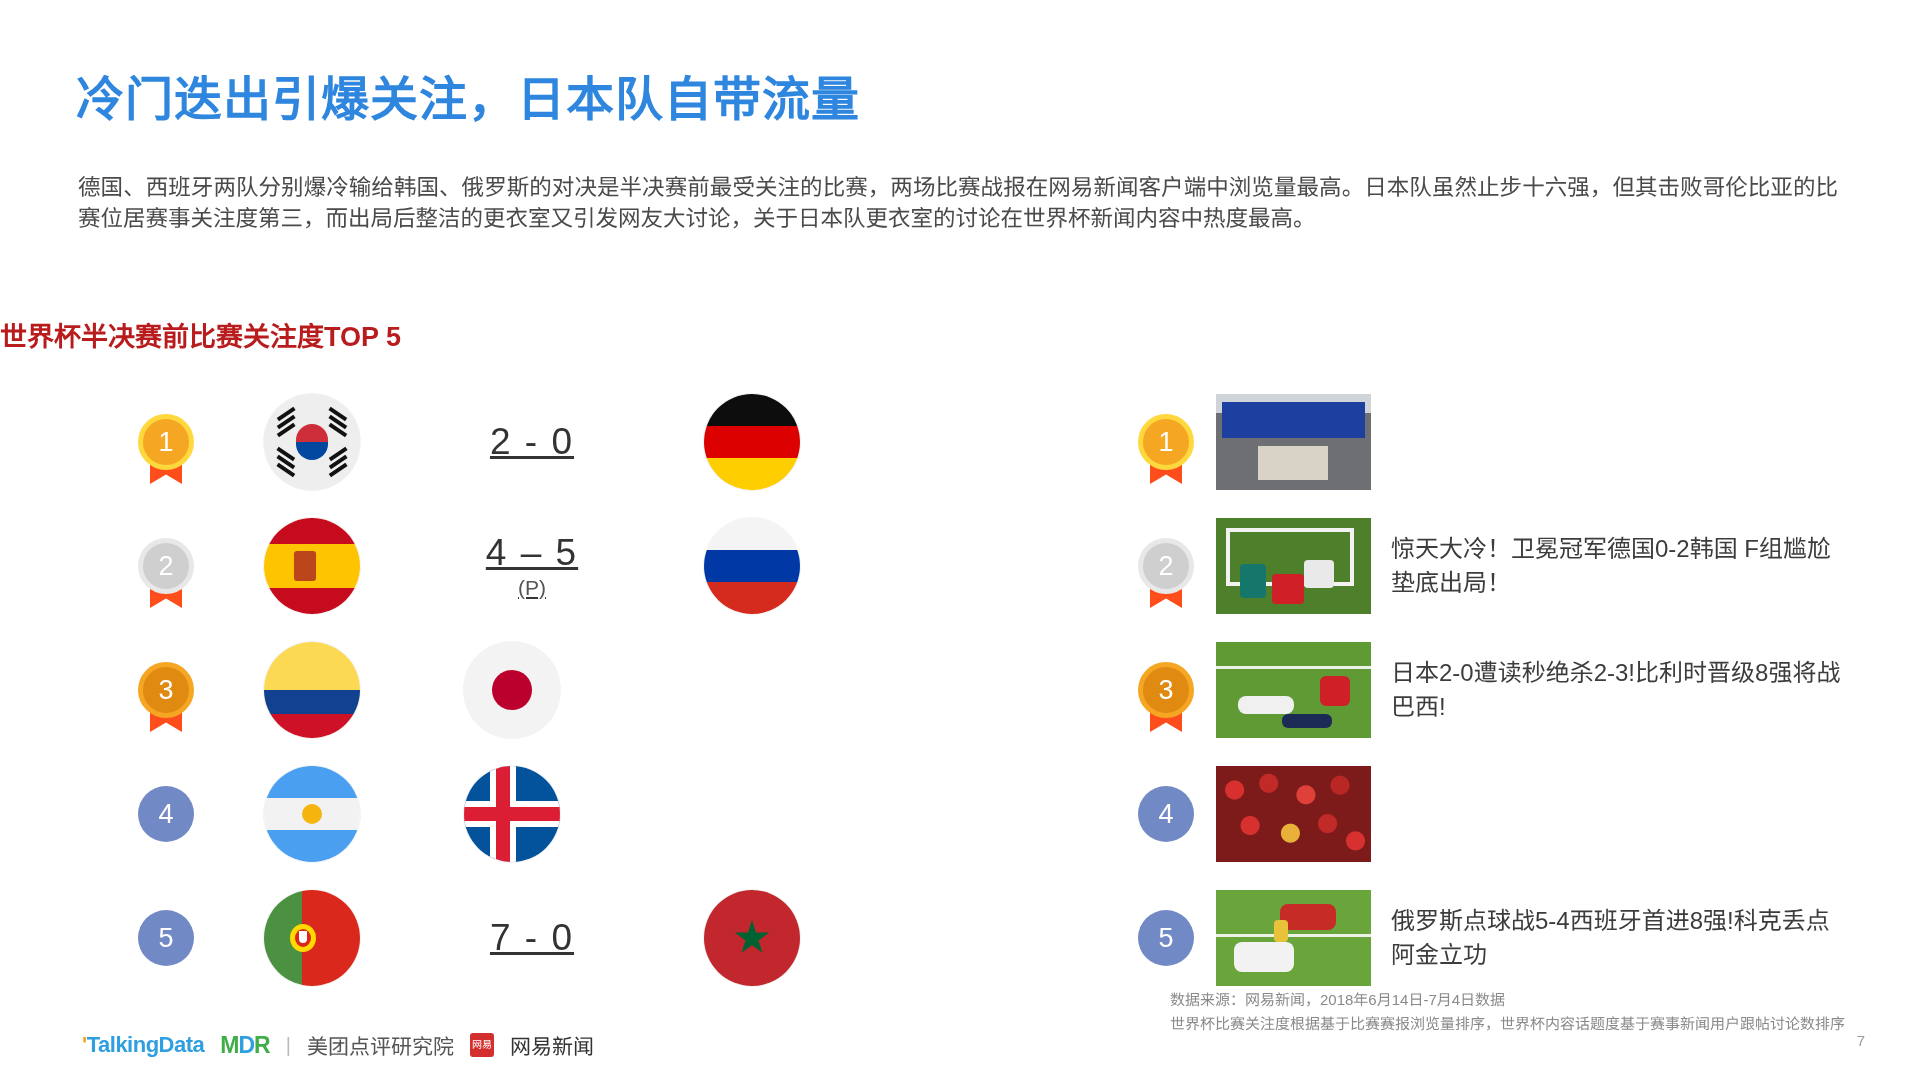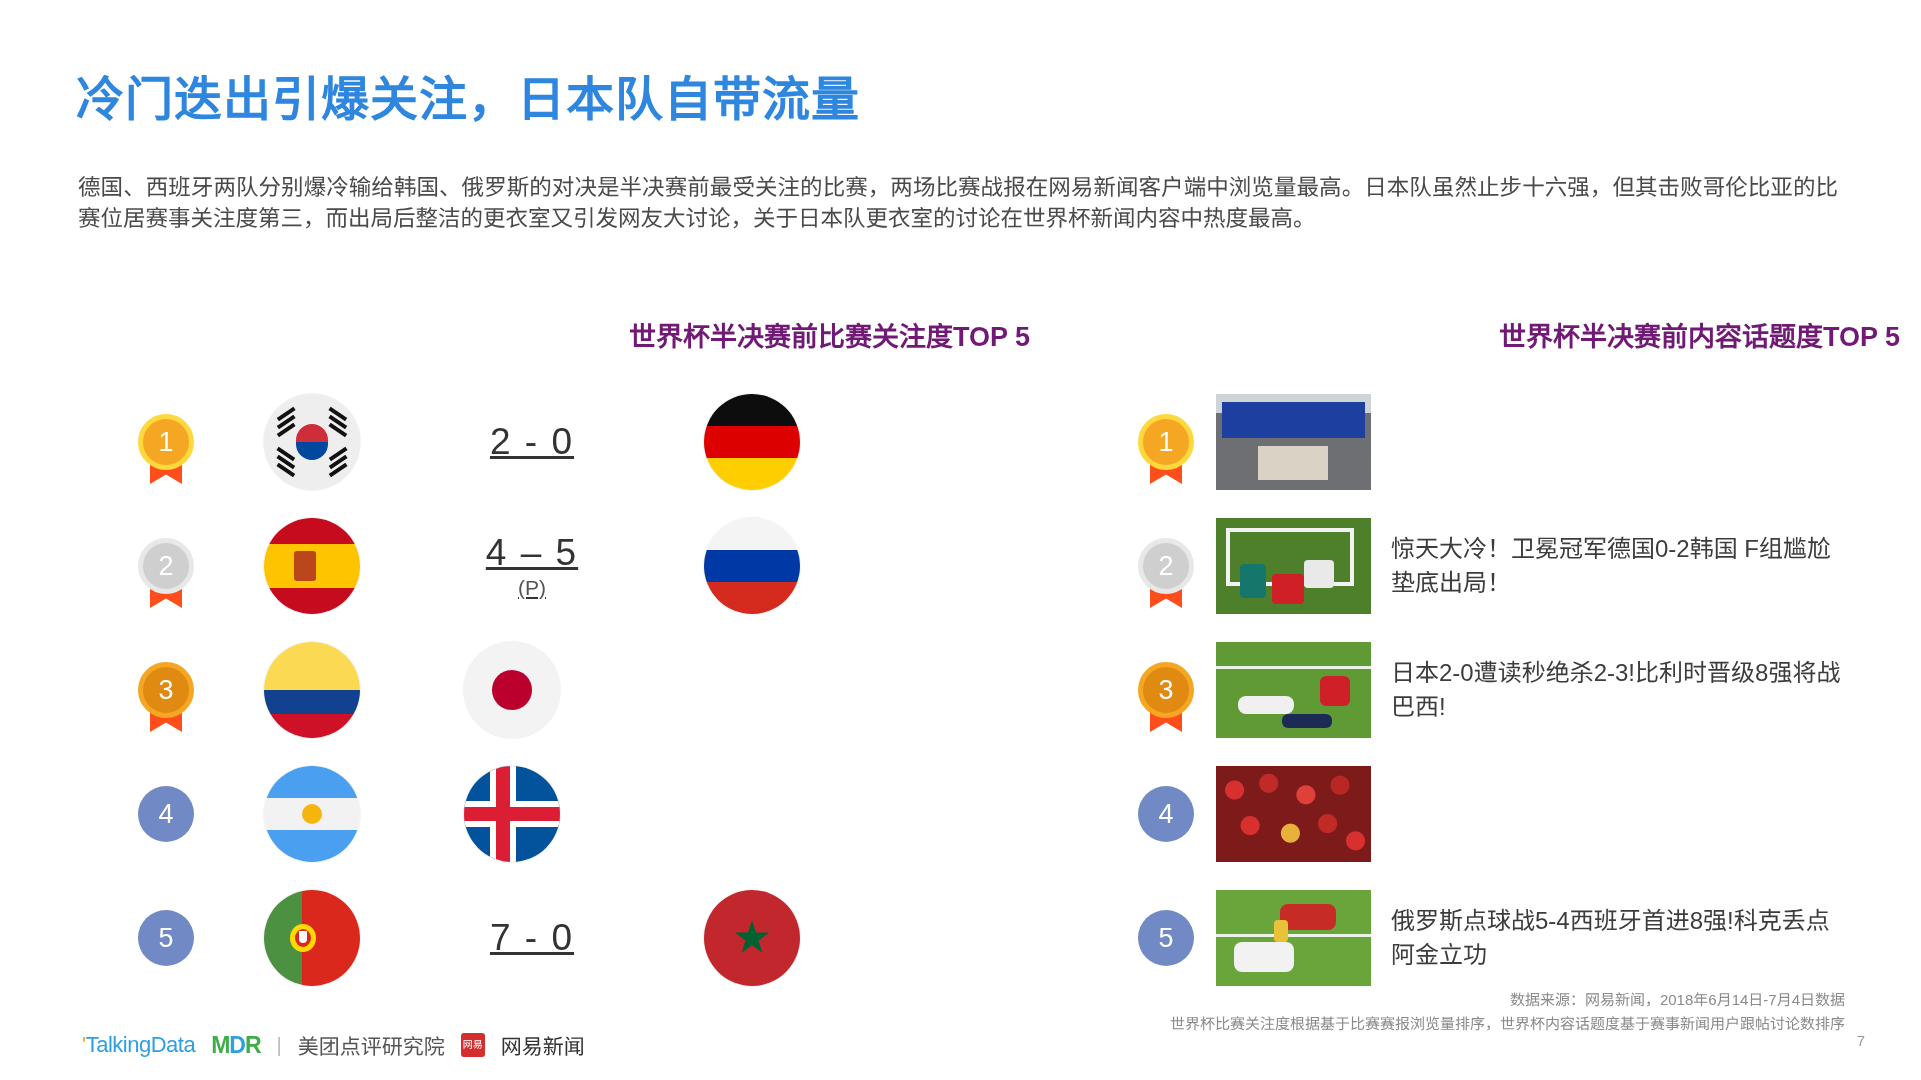--- a/index.html
+++ b/index.html
@@ -23,22 +23,22 @@
   }
   .intro{
     position:absolute;left:78px;top:172px;width:1760px;
     font-size:22.5px;line-height:31px;color:#4a4a4a;
     text-align:justify;
   }
 
   
   .sec-head{
     position:absolute;top:315px;
-    font-size:27px;font-weight:bold;color:#701a75;
-    text-align:right;white-space:nowrap;
+    font-size:27px;font-weight:bold;color:#b91c1c;
+    text-align:left;white-space:nowrap;
   }
   .sec-head.left{left:0;width:1030px;}
   .sec-head.right{left:1020px;width:880px;}
 
   
   .col-left{position:absolute;left:120px;top:380px;width:880px;}
   .col-right{position:absolute;left:1120px;top:380px;width:740px;}
 
   .row{
     display:flex;align-items:center;
@@ -185,32 +185,32 @@
   .t5 .line{position:absolute;left:0;top:44px;width:100%;height:3px;background:#eaf3e6;}
 
   .news-text{
     flex:1;font-size:24px;line-height:34px;color:#3c3c3c;
     padding-right:10px;
   }
 
   
   .foot{
     position:absolute;right:76px;top:988px;
-    text-align:right;font-size:15px;line-height:24px;color:#8a8a8a;margin-left:24px;
+    text-align:left;font-size:15px;line-height:24px;color:#8a8a8a;margin-left:24px;
   }
   .page-num{
     position:absolute;right:56px;top:1032px;font-size:15px;color:#9a9a9a;
   }
 
   
   .logos{
     position:absolute;left:82px;top:1030px;
     display:flex;align-items:center;gap:16px;
   }
-  .logo-td{font-size:22px;font-weight:normal;color:#2e9fe0;letter-spacing:-.5px;}
+  .logo-td{font-size:22px;font-weight:bold;color:#2e9fe0;letter-spacing:-.5px;}
   .logo-td .dot{color:#f5a623;}
   .logo-mdr{font-size:23px;font-weight:bold;letter-spacing:-1px;}
   .logo-mdr .m{color:#3fae49;}
   .logo-mdr .d{color:#2e9fe0;}
   .logo-mdr .r{color:#3fae49;}
   .logo-sep{color:#bbb;font-size:20px;}
   .logo-mt{font-size:21px;color:#555;}
   .logo-nebox{
     display:inline-block;width:24px;height:24px;background:#d32f2f;border-radius:3px;
     color:#fff;font-size:10px;line-height:24px;text-align:center;
@@ -219,21 +219,20 @@
 </style>
 </head>
 <body>
 
 <div class="slide">
 
   <div class="title">冷门迭出引爆关注，日本队自带流量</div>
   <div class="intro">德国、西班牙两队分别爆冷输给韩国、俄罗斯的对决是半决赛前最受关注的比赛，两场比赛战报在网易新闻客户端中浏览量最高。日本队虽然止步十六强，但其击败哥伦比亚的比赛位居赛事关注度第三，而出局后整洁的更衣室又引发网友大讨论，关于日本队更衣室的讨论在世界杯新闻内容中热度最高。</div>
 
   <div class="sec-head left">世界杯半决赛前比赛关注度TOP 5</div>
-  <div class="sec-head right">世界杯半决赛前内容话题度TOP 5</div>
 
   <div class="col-left">
 
     <div class="row">
       <div class="rank">
         <div class="medal gold">
           <div class="ribbon"></div>
           <div class="disc">1</div>
         </div>
       </div>

